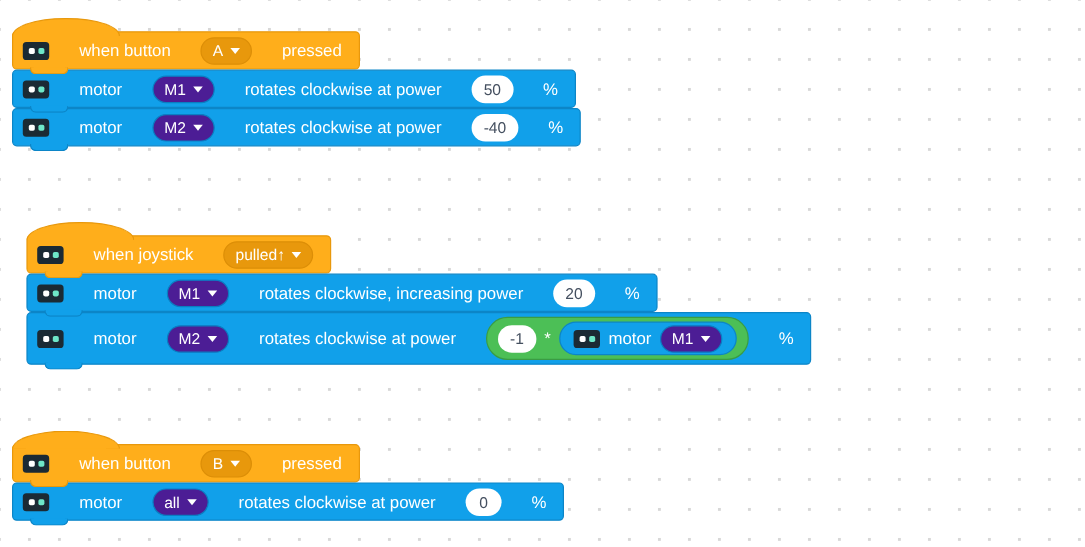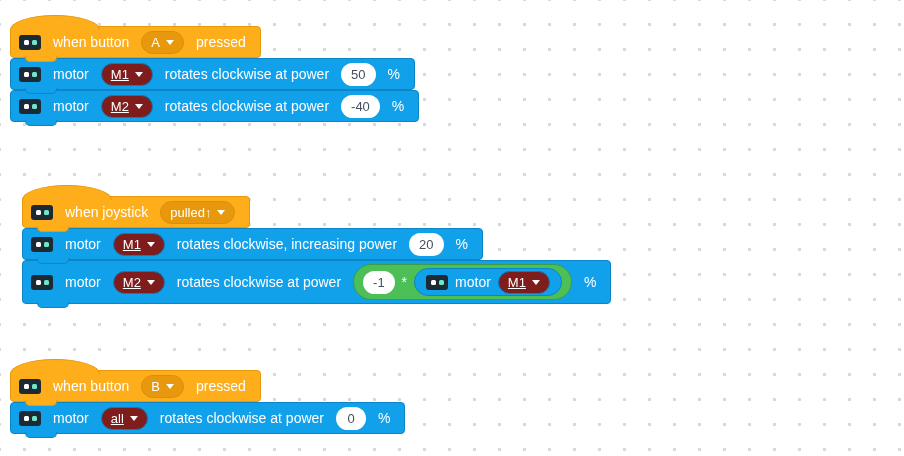--- a/index.html
+++ b/index.html
@@ -9,21 +9,21 @@
     background:#ffffff;
     background-image: radial-gradient(#d8d8d8 1.4px, transparent 1.6px);
     background-size:25px 25px;
     background-position:12px 12px;
     font-family:"Liberation Sans", sans-serif;
     position:relative; overflow:hidden;
   }
   .stack { position:absolute; width:max-content; }
   .block {
     position:relative;
-    display:flex; align-items:center; gap:12px;
+    display:flex; align-items:center; gap:25px;
     width:max-content; height:32px;
     padding:0 14px 0 8px;
     color:#fff; font-size:14px;
     border:1px solid; border-radius:4px;
   }
   .block.tall { height:44px; }
   .event  { background:#FFAE1B; border-color:#E8980C; }
   .action { background:#11A0EA; border-color:#0C85C7;align-items:center; }
 
   
@@ -47,21 +47,21 @@
   .txt { white-space:nowrap; }
 
   
   .dd {
     display:flex; align-items:center; gap:6px;
     height:23px; padding:0 9px;
     border-radius:12px; color:#fff; font-size:13px;
     white-space:nowrap; cursor:pointer;
   }
   .dd-orange { background:#E8980C; border:1px solid #DC8E07; }
-  .dd-blue   { background:#7f1d1d; border:1px solid #0A7EC2;text-decoration:underline; }
+  .dd-blue   { background:#4c1d95; border:1px solid #0A7EC2; }
   .arrow {
     width:0; height:0; display:block;
     border-left:4px solid transparent;
     border-right:4px solid transparent;
     border-top:5px solid #ffffff;
   }
 
   
   .numpill {
     display:flex; align-items:center; justify-content:center;

